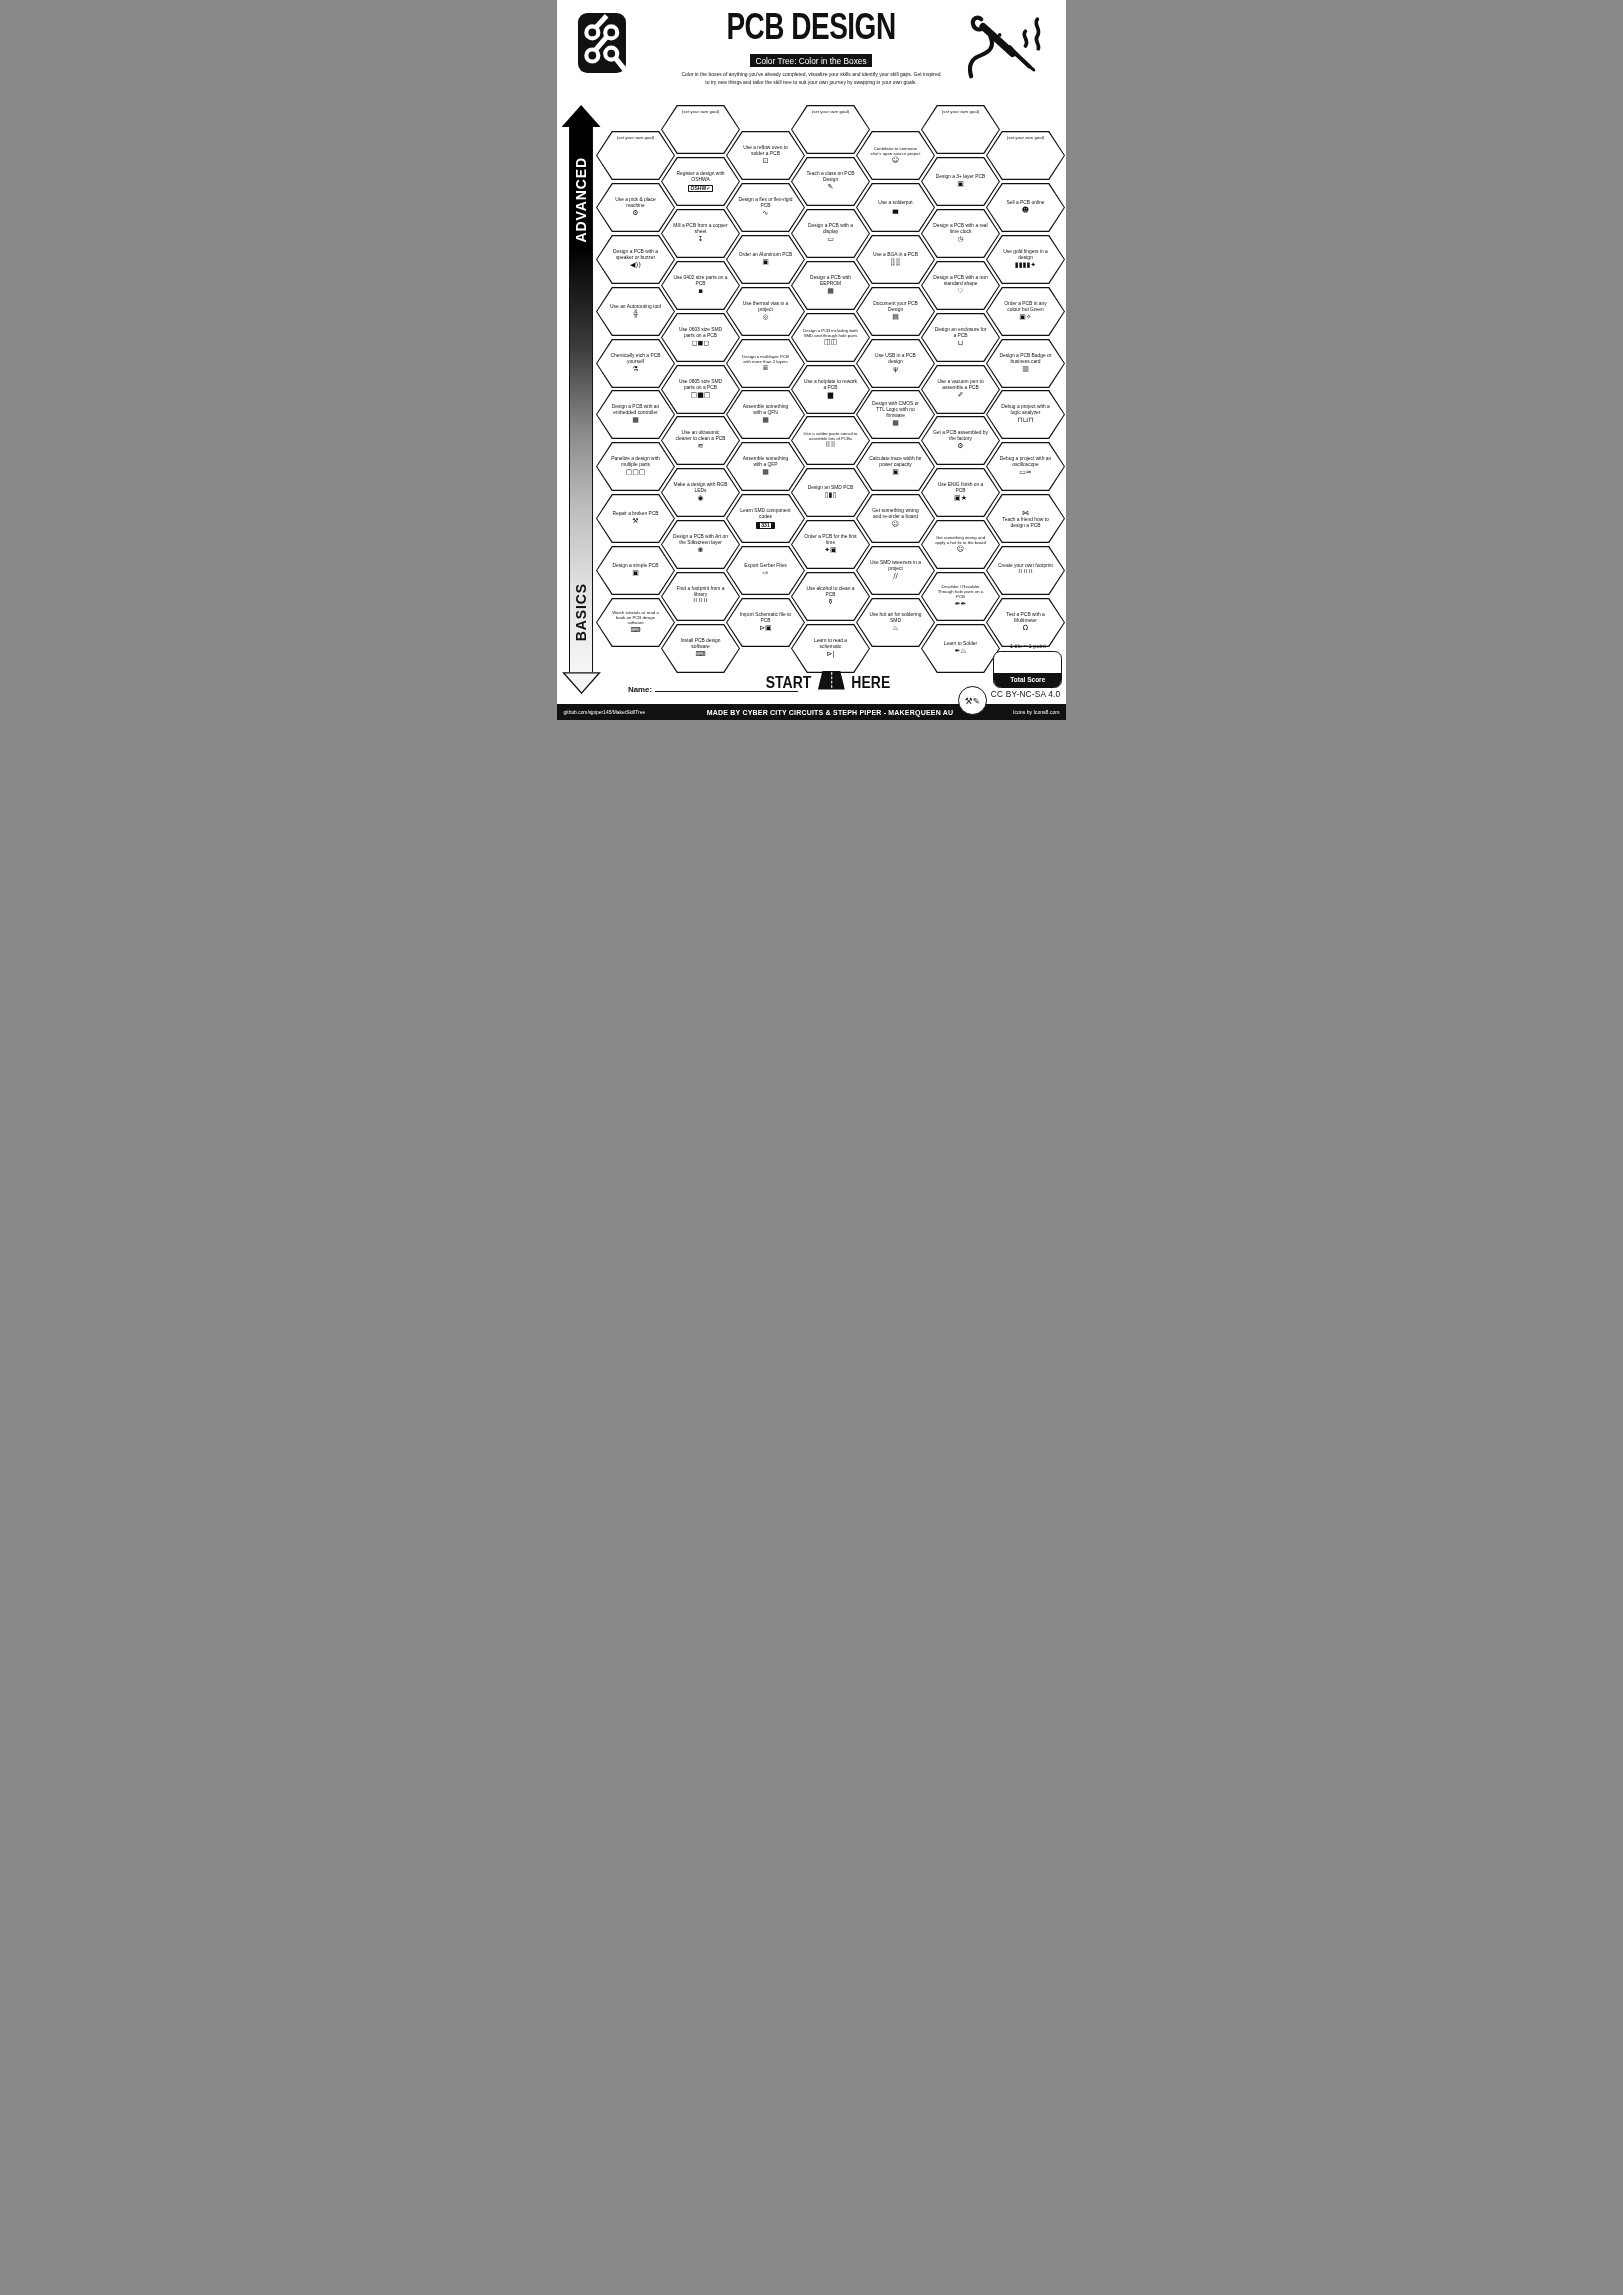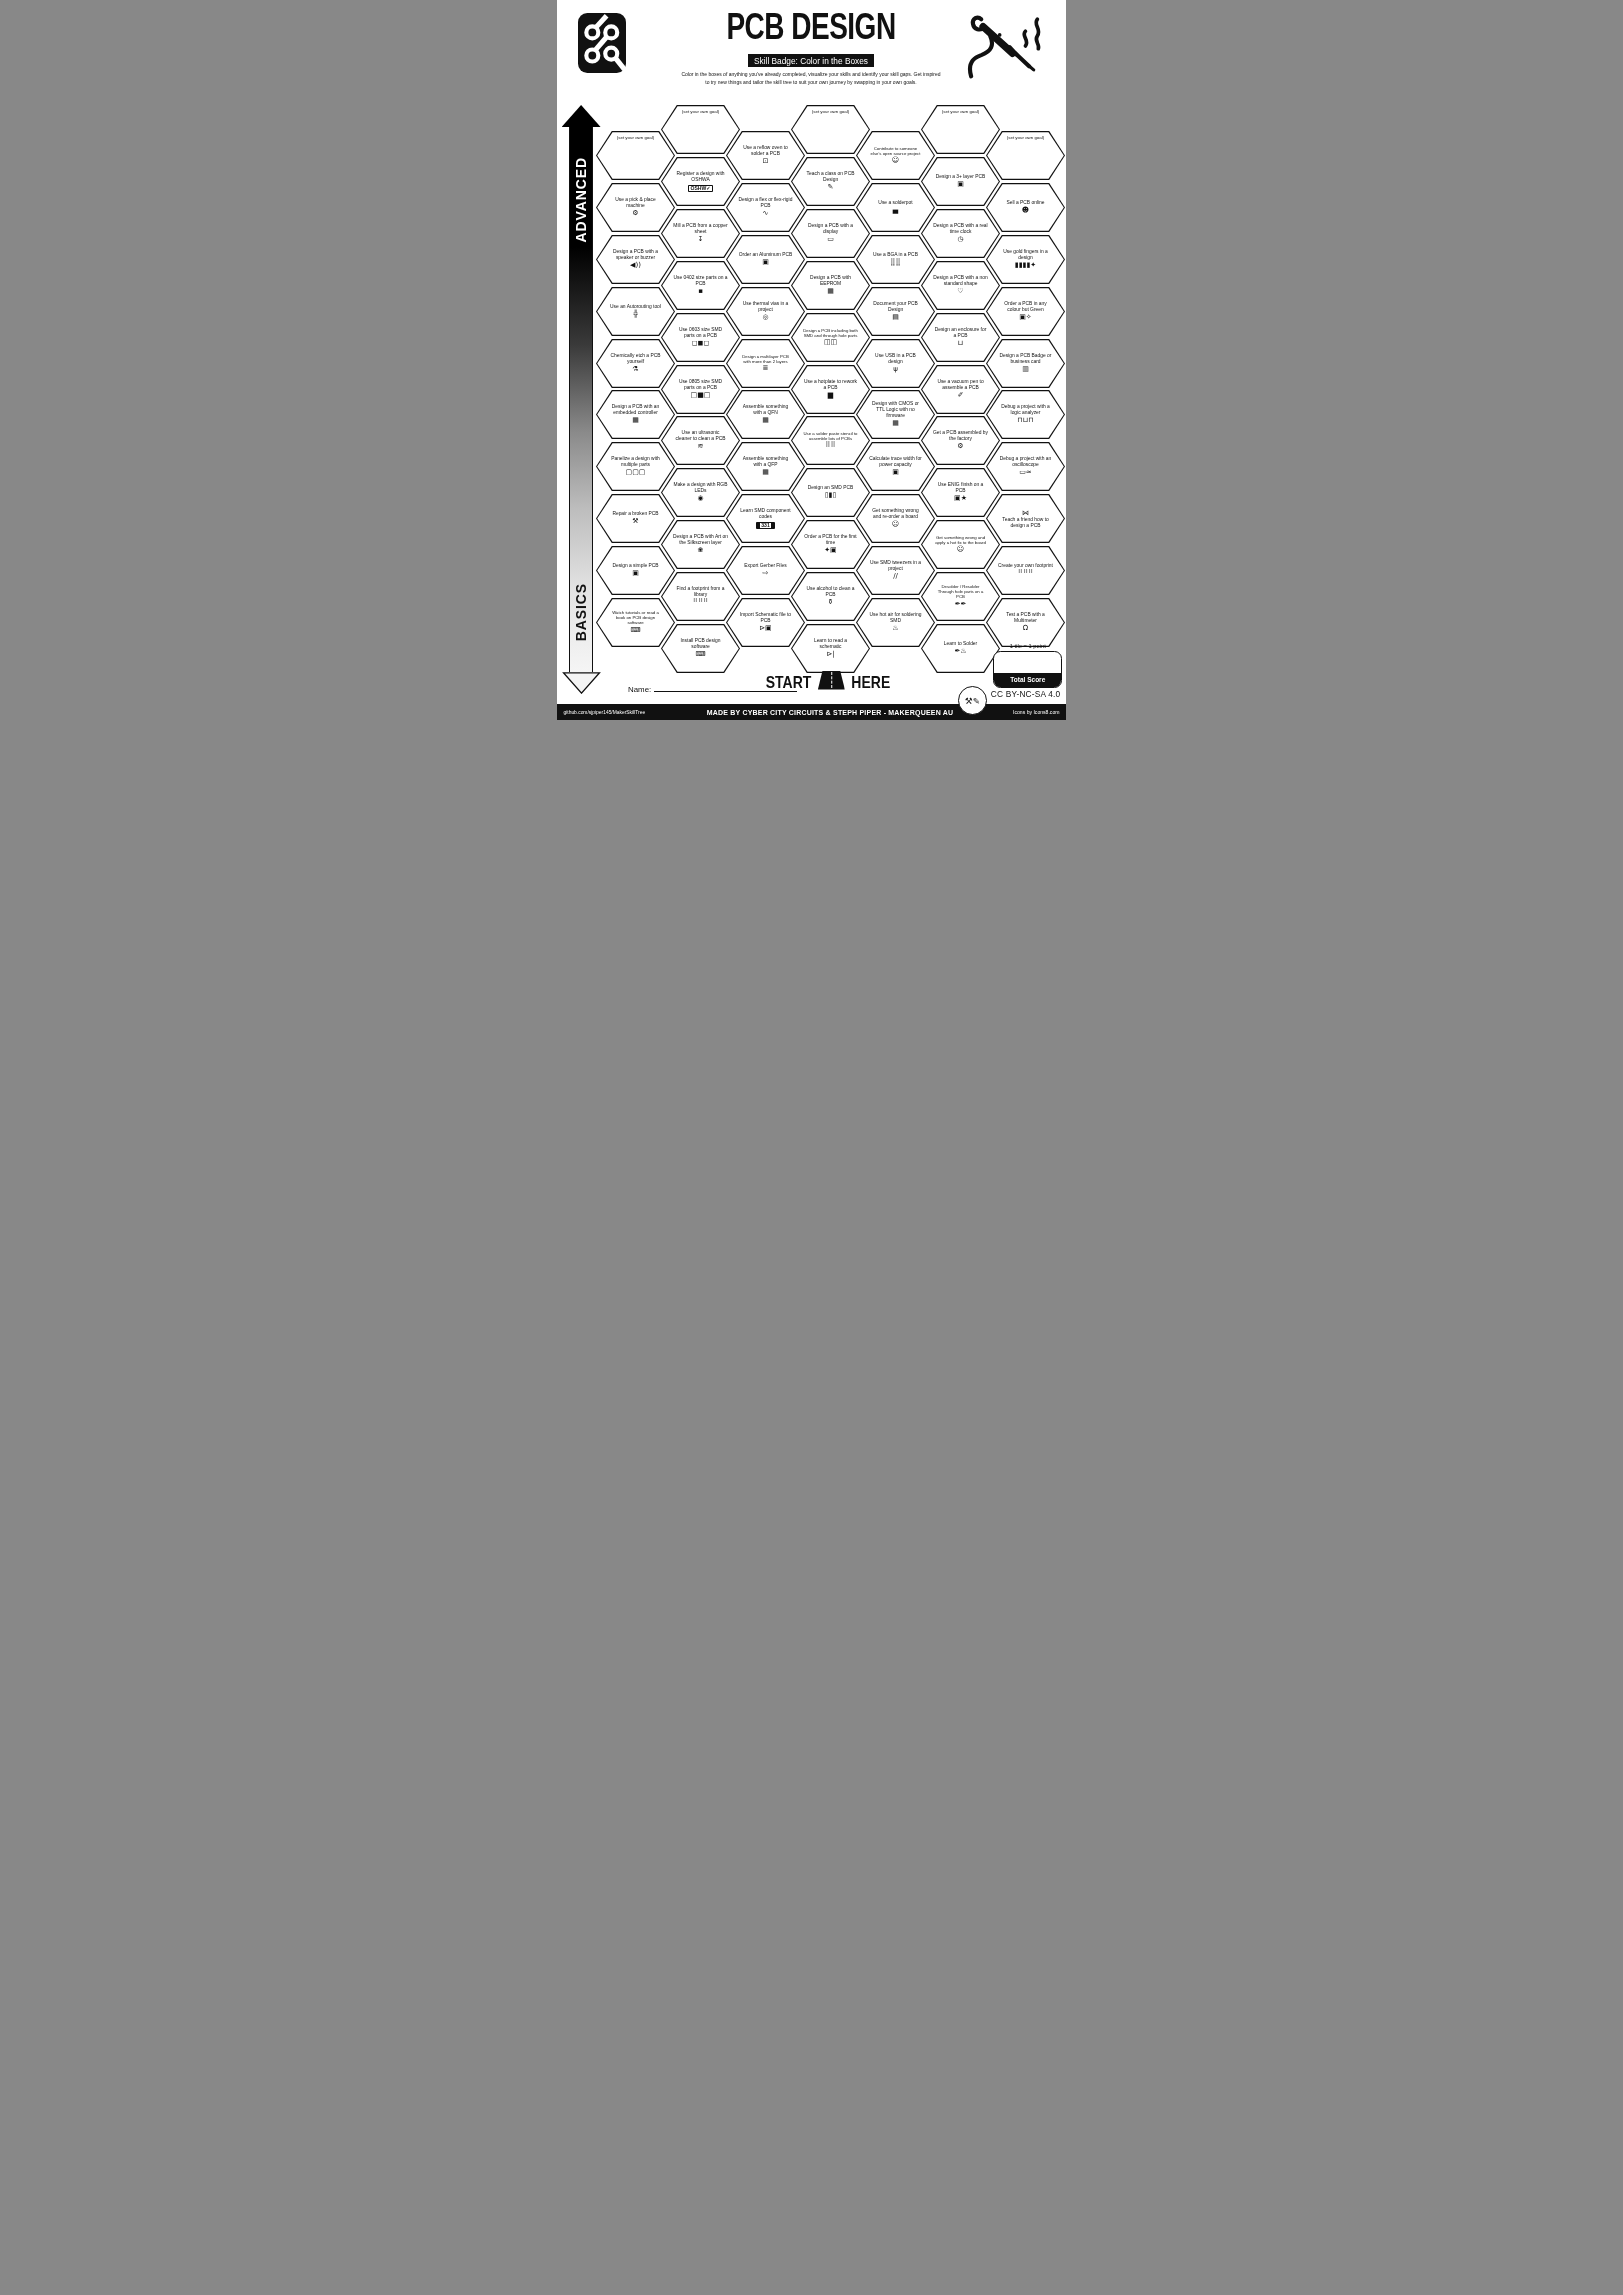--- a/index.html
+++ b/index.html
@@ -50,21 +50,21 @@
 
   
   .start{position:absolute;left:271px;top:671px;transform:translateX(-50%);
          display:flex;align-items:flex-end;gap:6.5px;}
   .start .word{font-size:14px;font-weight:900;letter-spacing:0;transform:scaleY(1.15);}
   .road{width:27px;height:18.5px;background:#111;position:relative;
         clip-path:polygon(17% 0,83% 0,100% 100%,0 100%);}
   .road::after{content:"";position:absolute;left:50%;top:1.4px;bottom:1.4px;width:0;
         border-left:1.4px dashed #fff;transform:translateX(-50%);}
 
-  .name-row{position:absolute;left:51px;top:684px;font-size:7.9px;font-weight:400;padding-left:20px;}
+  .name-row{position:absolute;left:51px;top:684px;font-size:7.9px;font-weight:700;padding-left:20px;}
   .name-line{display:inline-block;width:143px;border-bottom:0.9px solid #111;height:6.5px;margin-left:2.8px;}
 
   .scorebox{position:absolute;right:3.7px;top:643px;width:69px;}
   .score-note{font-size:5.8px;font-weight:500;text-align:center;}
   .score-frame{margin-top:1.9px;height:35px;border:1.4px solid #111;border-radius:7.4px;
                background:#fff;position:relative;overflow:hidden;}
   .score-strip{position:absolute;left:0;right:0;bottom:0;height:14px;background:#111;
                color:#fff;font-size:6.5px;font-weight:600;text-align:center;line-height:14px;}
 
   .license{position:absolute;right:5.6px;top:689px;font-size:8.3px;font-weight:500;letter-spacing:0.2px;}
@@ -89,21 +89,21 @@
     <path d="M62 52 L38 80" stroke="#fff" stroke-width="11" fill="none"></path>
     <path d="M80 96 L102 124" stroke="#fff" stroke-width="11" fill="none"></path>
     <circle cx="31" cy="42" r="13" fill="none" stroke="#fff" stroke-width="9"></circle>
     <circle cx="72" cy="42" r="13" fill="none" stroke="#fff" stroke-width="9"></circle>
     <circle cx="31" cy="92" r="13" fill="none" stroke="#fff" stroke-width="9"></circle>
     <circle cx="72" cy="88" r="13" fill="none" stroke="#fff" stroke-width="9"></circle>
   </svg>
 
   <div class="title-wrap">
     <div class="title">PCB DESIGN</div>
-    <div class="subtitle-box">Skill Badge: Color in the Boxes</div>
+    <div class="subtitle-box">Color Tree: Color in the Boxes</div>
     <div class="desc">
       <div>Color in the boxes of anything you've already completed, visualize your skills and identify your skill gaps.  Get inspired</div>
       <div>to try new things and tailor the skill tree to suit your own journey by swapping in your own goals.</div>
     </div>
   </div>
 
   <svg class="iron" viewBox="0 0 185 150" fill="none" stroke="#111" stroke-linecap="round">
     <path d="M8 142 C 0 114 12 102 30 96 C 52 88 58 74 50 56" stroke-width="9"></path>
     <path d="M30 18 C 22 10 10 16 12 28 C 14 40 28 44 36 36" stroke-width="9"></path>
     <path d="M34 34 L98 92" stroke-width="16"></path>

